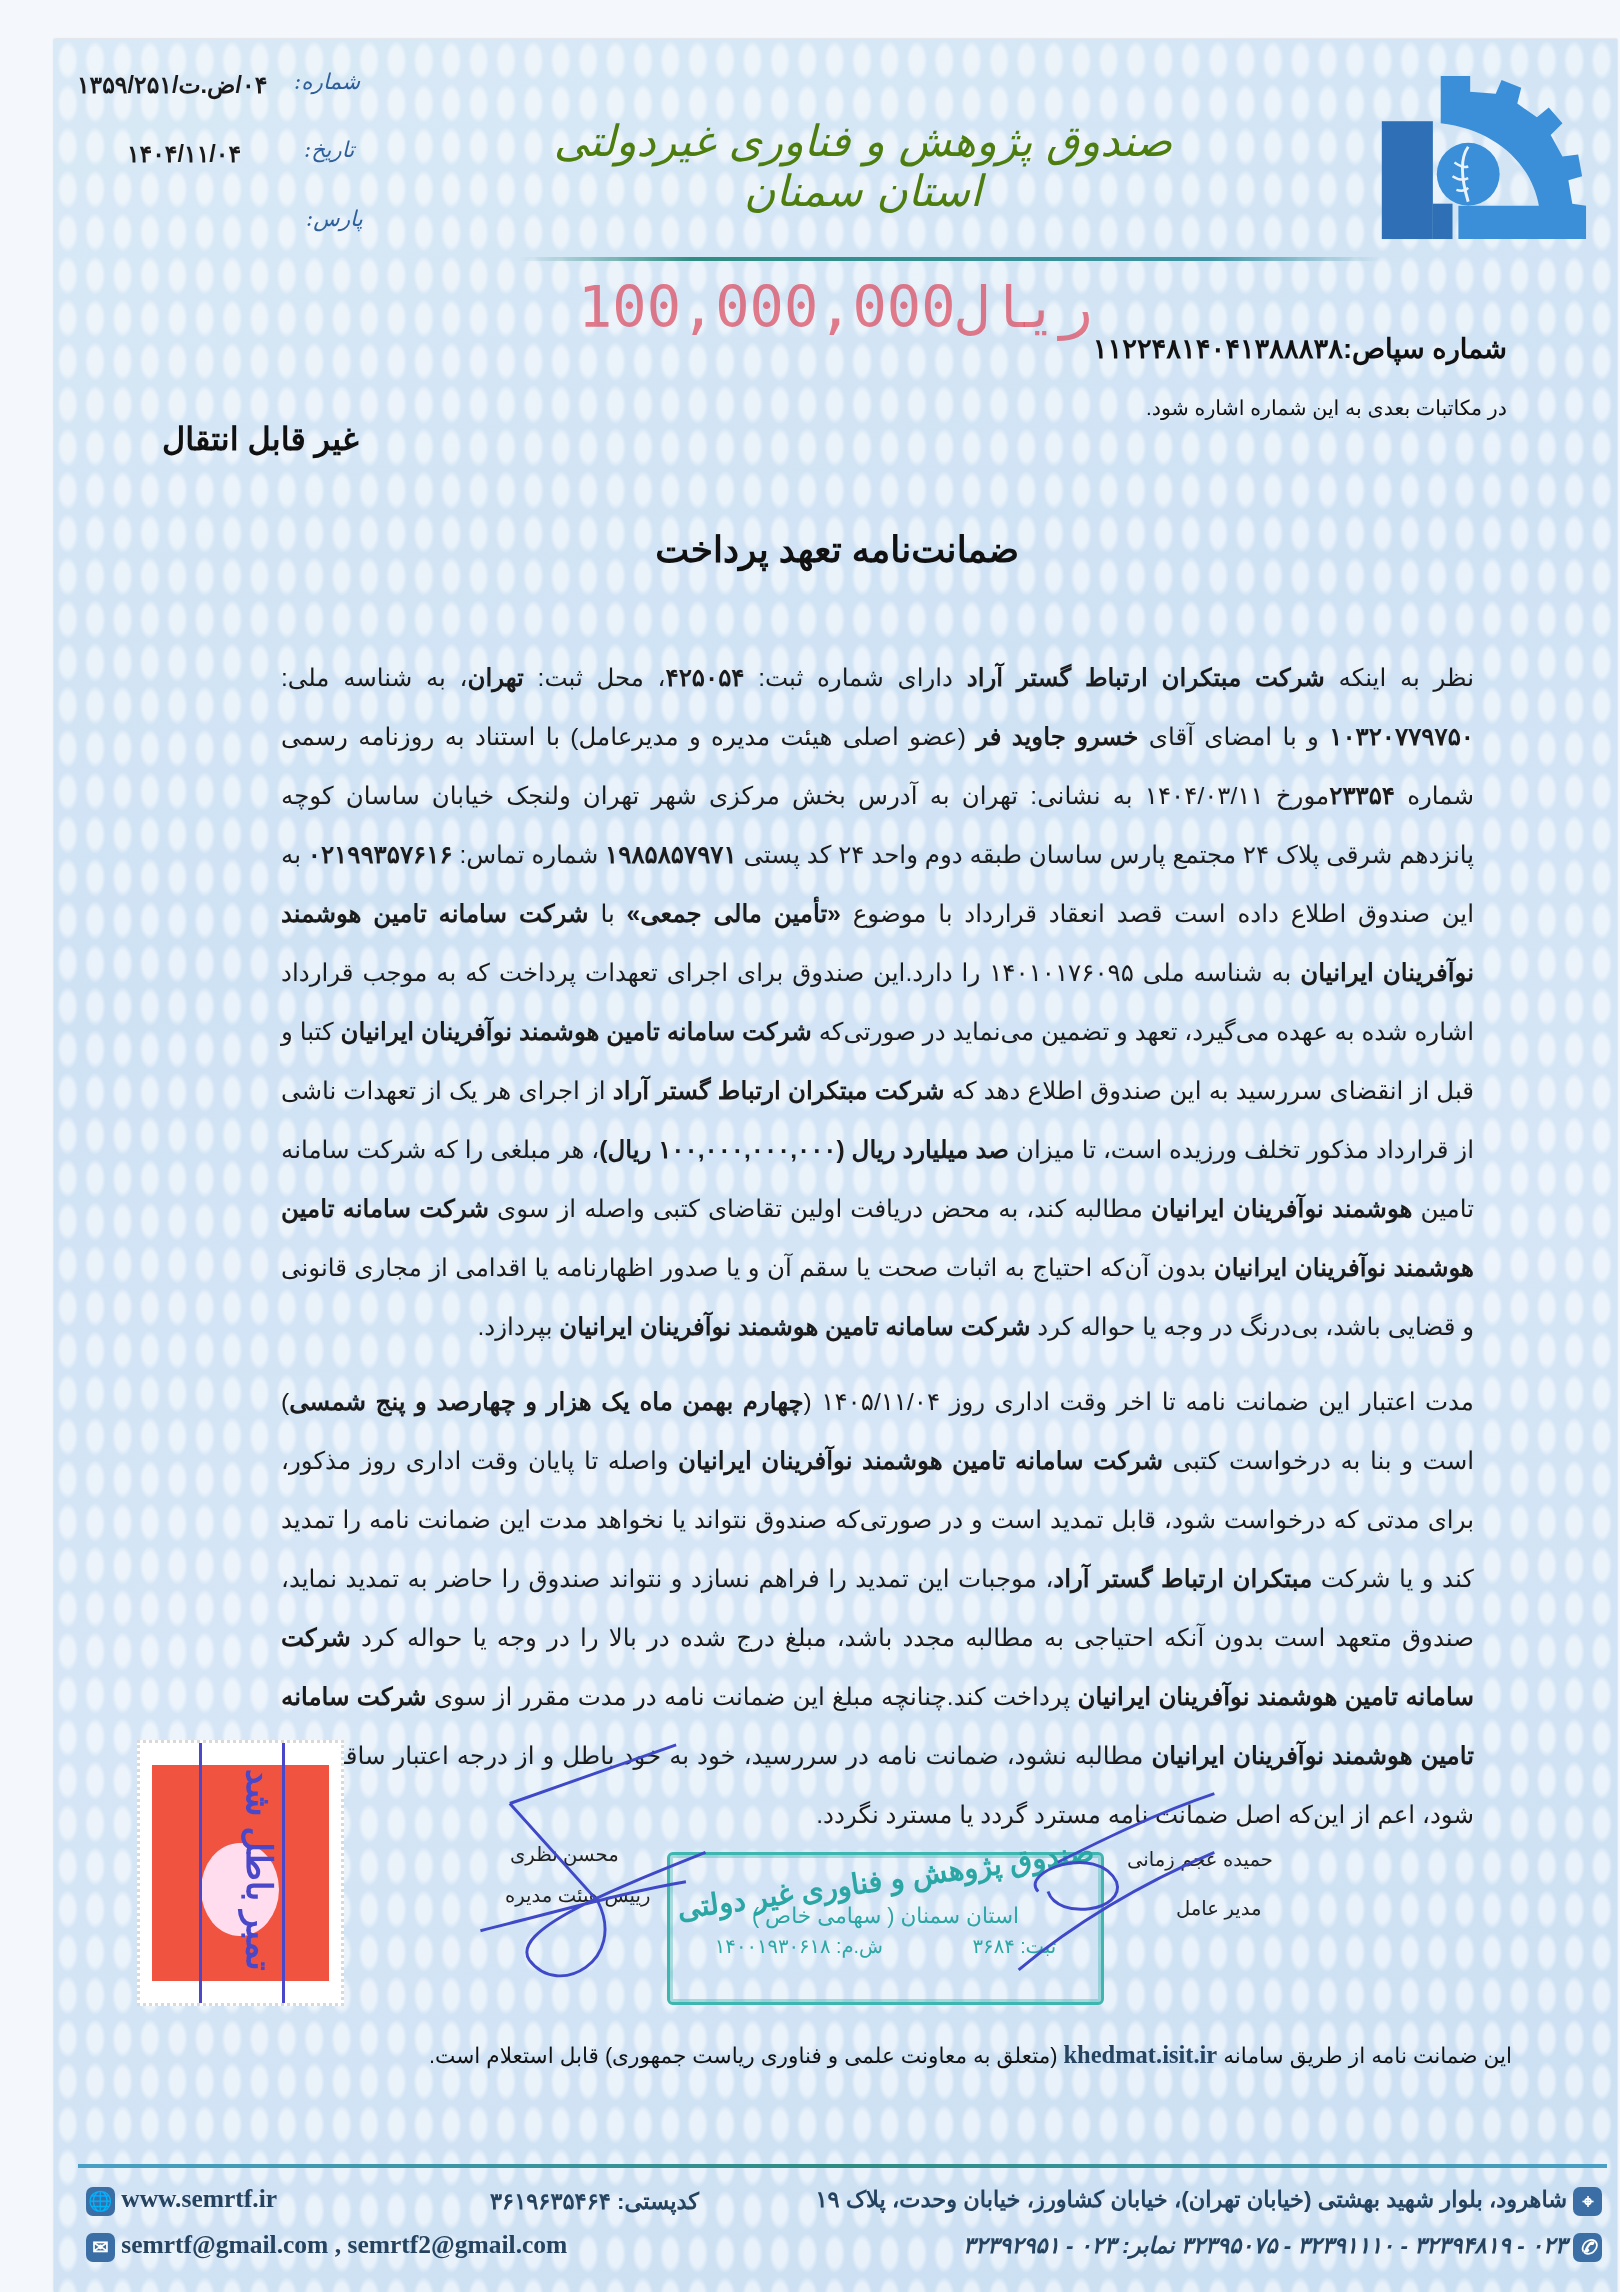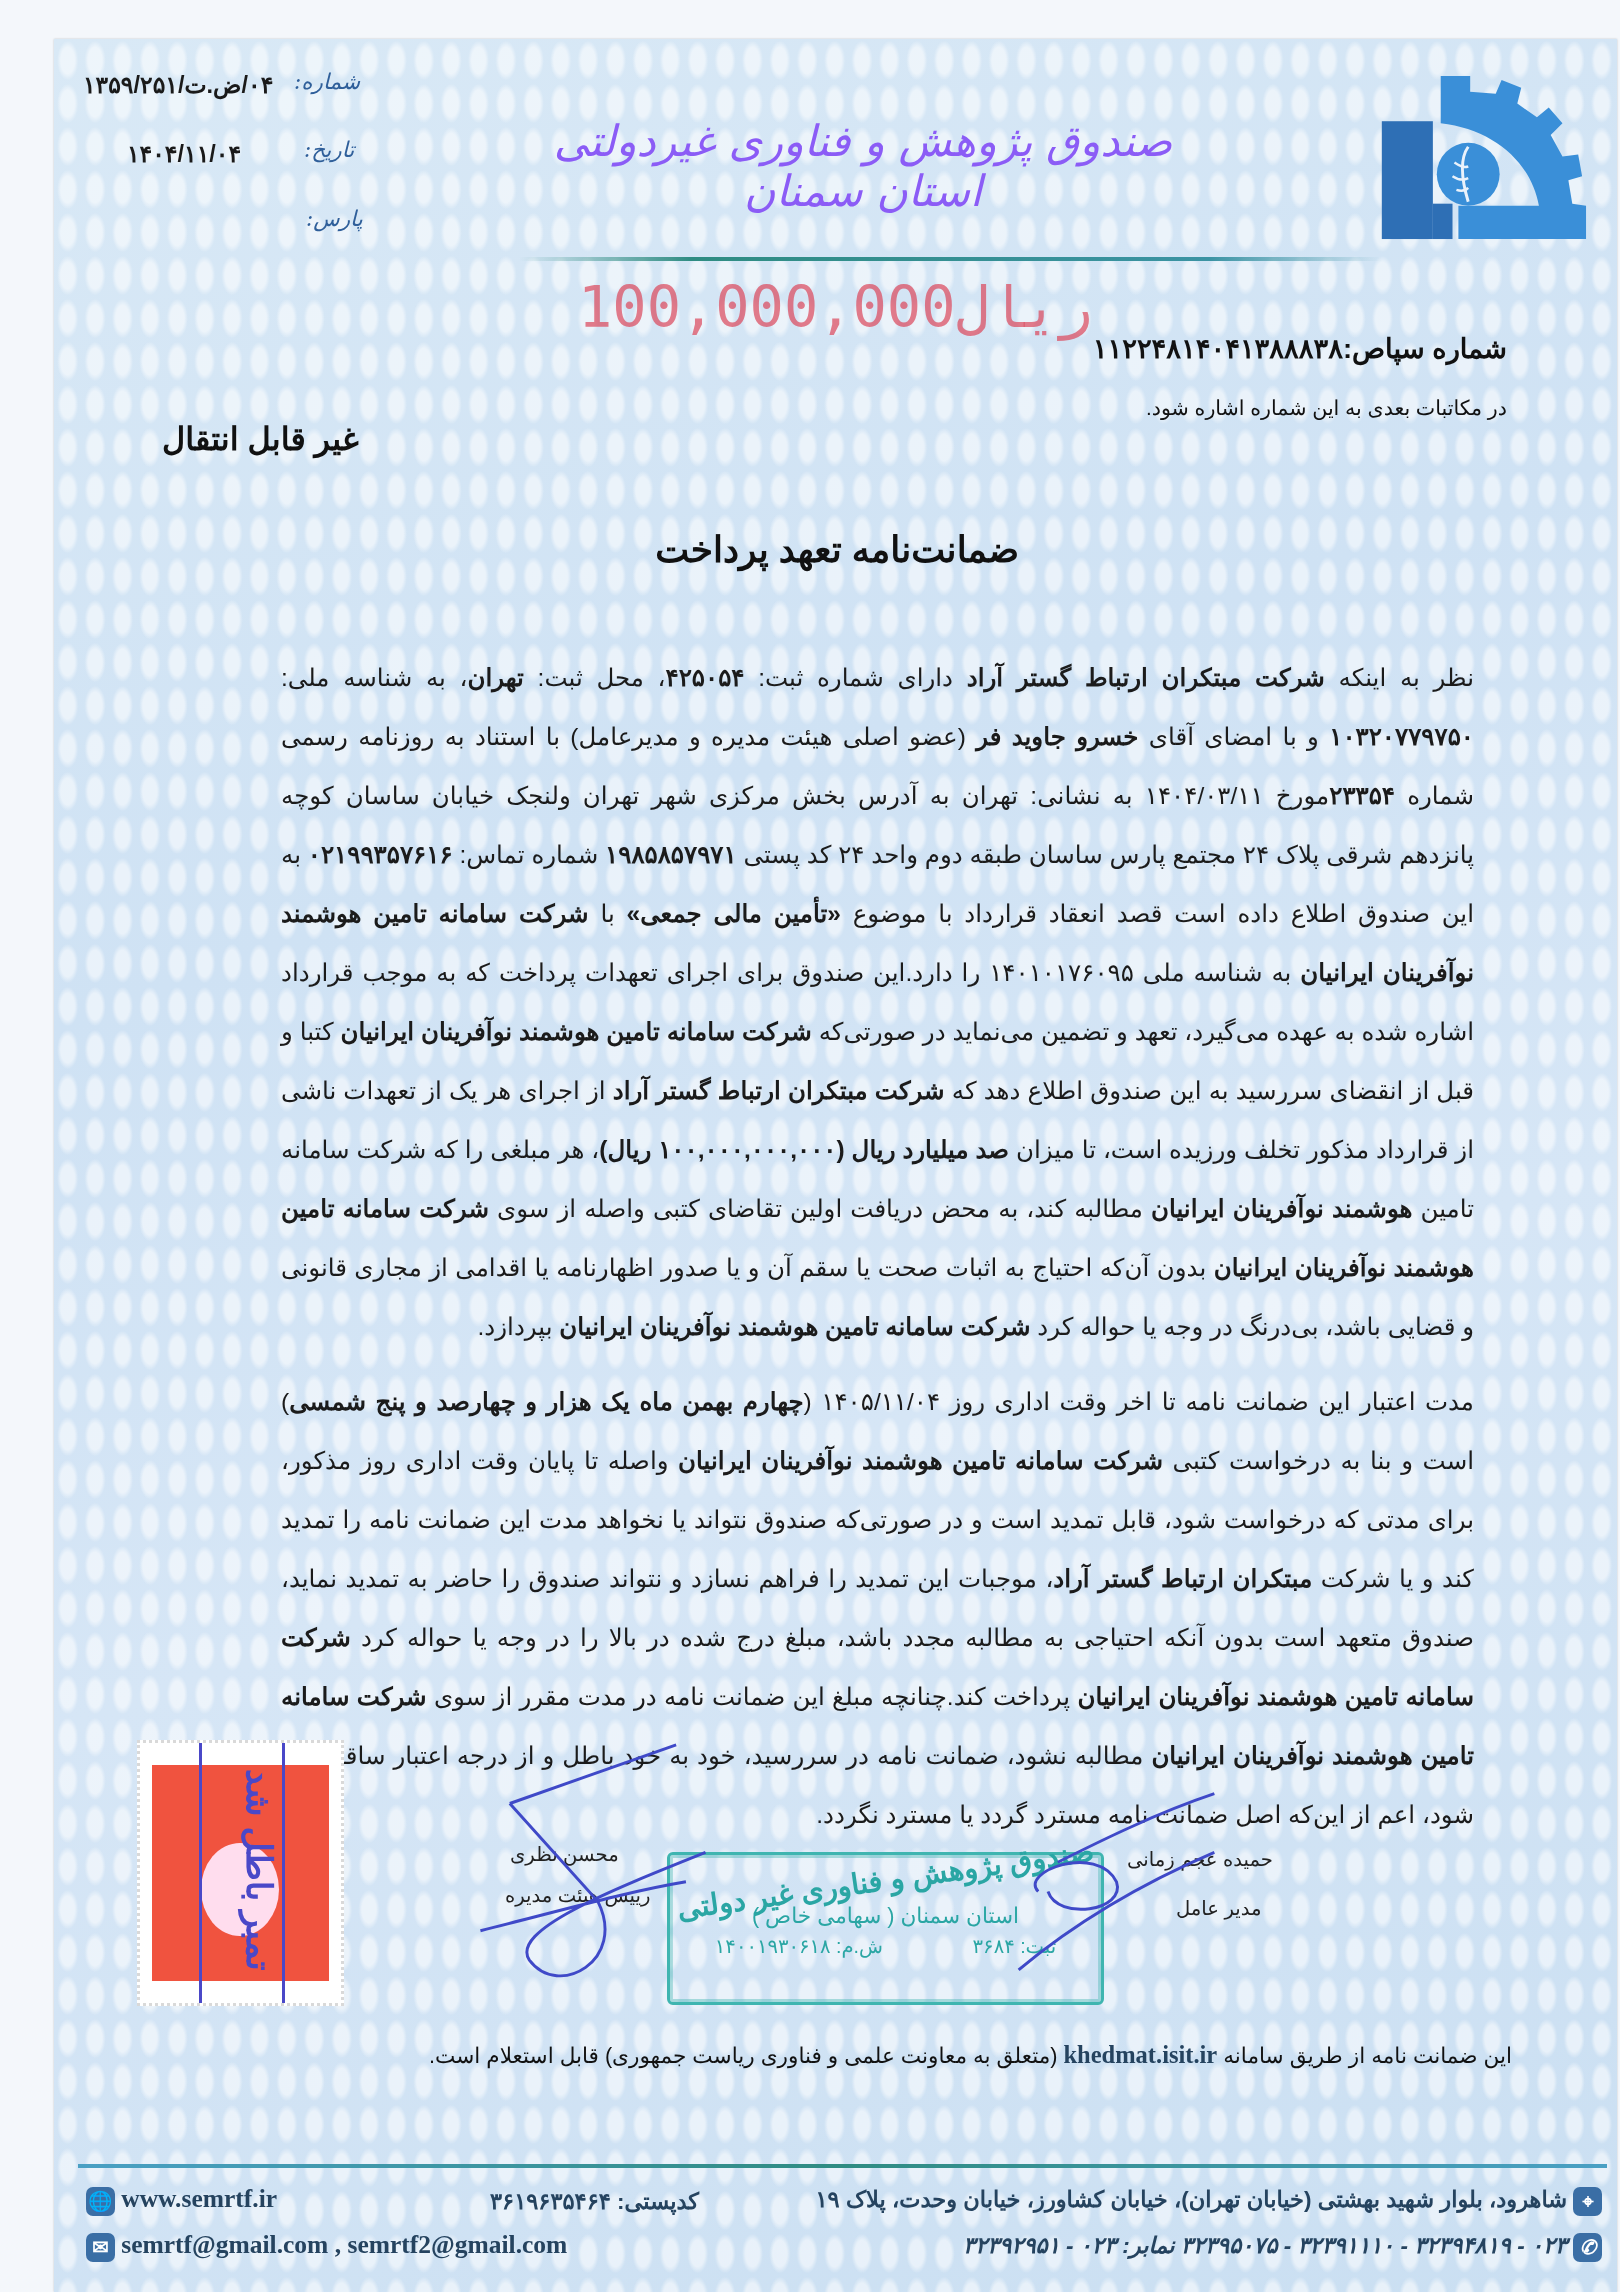--- a/index.html
+++ b/index.html
@@ -15,21 +15,21 @@
       linear-gradient(160deg, #d9e9f6 0%, #cfe2f4 35%, #d6e6f6 60%, #cadff2 100%);
     box-shadow: 0 0 2px rgba(0,0,0,0.2);
   }
   .rtl { direction: rtl; unicode-bidi: plaintext; }
   .abs { position: absolute; }
 
   
   .logo { position: absolute; left: 1372px; top: 74px; width: 216px; height: 172px; }
   .org-title {
     position: absolute; left: 510px; top: 116px; width: 706px; text-align: center;
-    font-family: "DejaVu Serif", serif; font-style: italic; font-size: 43px; color: #8b5cf6;
+    font-family: "DejaVu Serif", serif; font-style: italic; font-size: 43px; color: #4d7c0f;
   }
   .meta-label { position: absolute; font-family: "DejaVu Serif", serif; font-style: italic; font-size: 21.6px; color: #2f5f9a; }
   .meta-value { position: absolute; font-family: "Liberation Sans", sans-serif; font-weight: bold; font-size: 23.5px; color: #1a1a1a; direction: rtl; unicode-bidi: plaintext; }
   .header-rule {
     position: absolute; left: 519px; top: 257px; width: 863px; height: 3.9px;
     background: linear-gradient(90deg, rgba(47,140,130,0) 0%, #2f8c82 20%, #3b93a3 80%, rgba(47,140,130,0) 100%);
   }
   .amount-stamp {
     position: absolute; left: 578px; top: 274px; font-family: "DejaVu Sans Mono", monospace;
     font-size: 57px; color: rgba(220,70,90,0.7); letter-spacing: 2px;
@@ -83,21 +83,21 @@
 <svg class="logo" viewBox="0 0 220 175">
   <rect x="10" y="48" width="52" height="120" fill="#2e6fb5"></rect>
   <rect x="62" y="132" width="20" height="36" fill="#2e6fb5"></rect>
   <path d="M70 2 L100 2 L100 18 L126 20 L132 6 L152 14 L148 30 L168 44 L180 34 L194 50 L182 62 L194 84 L210 82 L214 104 L200 108 L204 132 L218 134 L218 168 L88 168 L88 134 L170 134 C162 90 124 56 70 50 Z" fill="#3a8fd8"></path>
   <circle cx="98" cy="102" r="32" fill="#3a8fd8"></circle>
   <path d="M98 74 C88 88 92 110 98 130" stroke="#eaf2fb" stroke-width="3" fill="none"></path>
   <path d="M84 90 C90 94 94 96 98 94 M82 104 C88 108 94 108 98 106 M86 118 C92 120 96 118 98 116" stroke="#eaf2fb" stroke-width="2.5" fill="none"></path>
 </svg>
 <div class="org-title rtl">صندوق پژوهش و فناوری غیردولتی استان سمنان</div>
 <div class="meta-label rtl" style="left:294px;top:69px;">شماره:</div>
-<div class="meta-value" style="left:83px;top:71px;">۰۴/ض.ت/۱۳۵۹/۲۵۱</div>
+<div class="meta-value" style="left:77px;top:71px;">۰۴/ض.ت/۱۳۵۹/۲۵۱</div>
 <div class="meta-label rtl" style="left:304px;top:137px;">تاریخ:</div>
 <div class="meta-value" style="left:127px;top:140px;">۱۴۰۴/۱۱/۰۴</div>
 <div class="meta-label rtl" style="left:306px;top:206px;">پارس:</div>
 <div class="header-rule"></div>
 
 <div class="amount-stamp">ریال100,000,000</div>
 
 <div class="sepas rtl">
   <span>شماره سپاص:</span><span>۱۱۲۲۴۸۱۴۰۴۱۳۸۸۸۳۸</span>
 </div>

